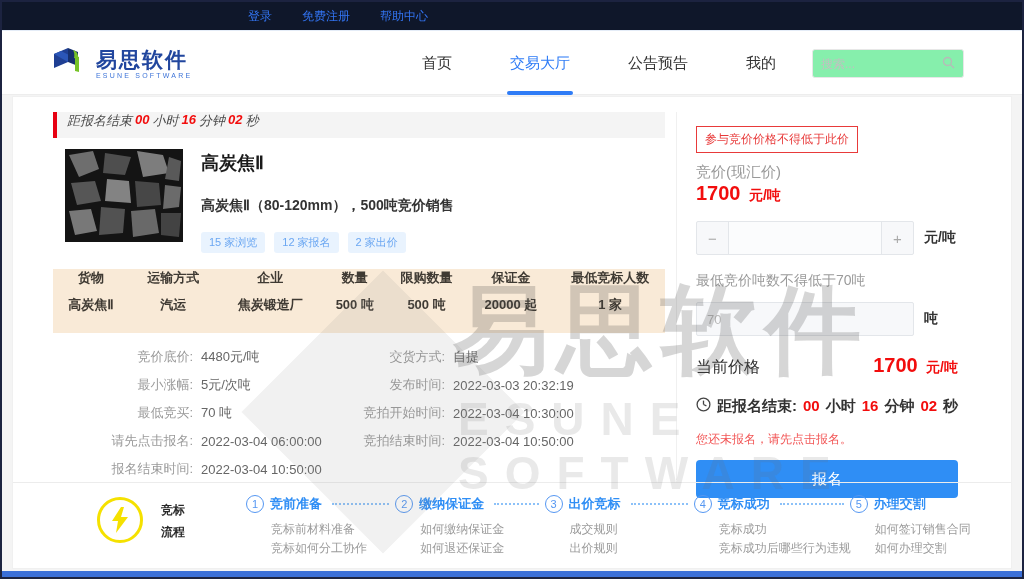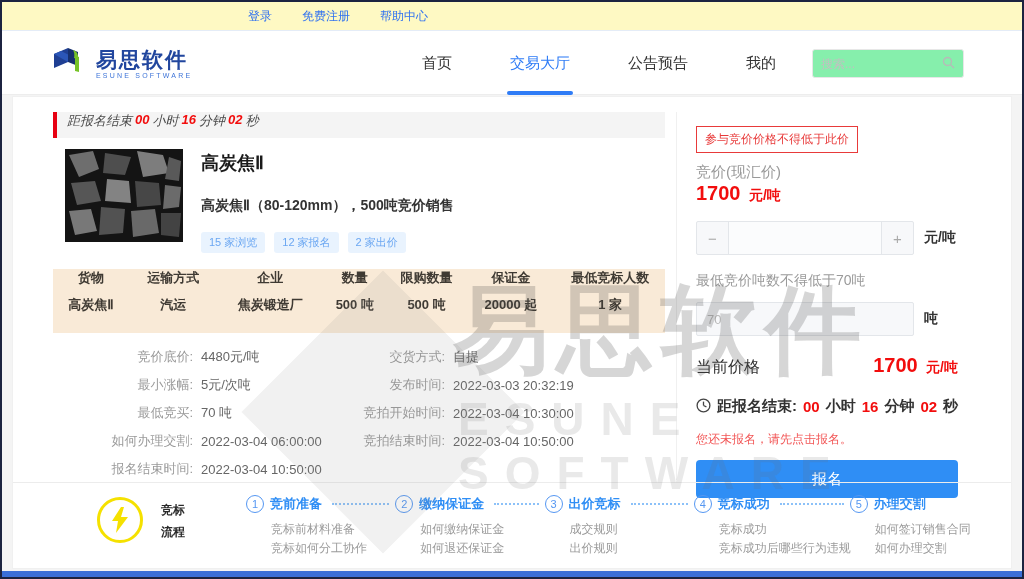--- a/index.html
+++ b/index.html
@@ -1,21 +1,21 @@
 <!DOCTYPE html>
 <html><head>
 <meta charset="utf-8">
 <style>
   * { margin:0; padding:0; box-sizing:border-box; }
   body { background:#e9e9e9; font-family:"Liberation Sans", sans-serif; }
   .page { width:1024px; height:579px; position:relative; overflow:hidden;
           background:#f4f4f4; border:2px solid #1c2340; }
 
   
-  .topbar { height:29px; background:#fef9c3; display:flex; align-items:center;
+  .topbar { height:29px; background:#0f172a; display:flex; align-items:center;
             padding-left:246px; gap:30px; border-bottom:1px solid #e4ecf7; }
   .topbar a { font-size:12px; color:#3273f0; text-decoration:none; cursor:pointer; }
 
   
   .header { height:64px; background:#fff; position:relative; border-bottom:1px solid #ededed; }
   .logo { position:absolute; left:46px; top:11px; display:flex; align-items:center; gap:8px; cursor:pointer; }
   .logo-text-cn { font-size:21px; font-weight:bold; color:#21469e; letter-spacing:2px; line-height:20px; }
   .logo-text-en { font-size:7px; color:#3e74d8; letter-spacing:2.2px; margin-top:2px; }
   .nav { position:absolute; left:420px; top:0; height:64px; display:flex; gap:58px; align-items:center; }
   .nav-item { font-size:15px; color:#333; cursor:pointer; position:relative; height:64px;
@@ -89,21 +89,21 @@
   .panel-note { font-size:14px; color:#9a9a9a; margin-top:17px; }
   .tons-row { display:flex; align-items:center; margin-top:12px; }
   .tons-input { width:218px; height:34px; border:1px solid #e3e6ea; background:#f7f8fa;
                 border-radius:2px; display:flex; }
   .tons-input input { flex:1; border:none; outline:none; background:transparent;
                       font-size:13px; padding:0 10px; min-width:0; color:#333; }
   .tons-input input::placeholder { color:#b9b9b9; }
   .cur-row { display:flex; justify-content:space-between; align-items:baseline;
              margin-top:18px; width:262px; }
   .cur-label { font-size:16px; color:#333; }
-  .deadline-row { display:flex; align-items:center; margin-top:19px; gap:6px;
+  .deadline-row { display:flex; margin-top:19px; gap:6px;
                   font-size:15px; font-weight:bold; color:#333; }
   .warning { font-size:12px; color:#f25555; margin-top:15px; }
   .apply-btn { margin-top:12px; width:262px; height:38px; background:#2f8ef5; color:#fff;
                font-size:15px; border:none; border-radius:4px; cursor:pointer; }
 
   
   .divider { position:absolute; left:0; right:0; top:385px; height:1px; background:#ececec; }
   .flow { position:absolute; left:0; top:396px; right:0; height:70px; }
   .bolt-wrap { position:absolute; left:84px; top:4px; width:46px; height:46px;
                border-radius:50%; border:3px solid #f5e100; display:flex;
@@ -253,21 +253,21 @@
         </div>
       <div class="drow">
           <span class="dlabel">最小涨幅:</span>
           <span class="dvalue">5元/次吨</span>
         </div>
       <div class="drow">
           <span class="dlabel">最低竞买:</span>
           <span class="dvalue">70 吨</span>
         </div>
       <div class="drow">
-          <span class="dlabel">如何办理交割:</span>
+          <span class="dlabel">请先点击报名:</span>
           <span class="dvalue">2022-03-04 06:00:00</span>
         </div>
       <div class="drow">
           <span class="dlabel">报名结束时间:</span>
           <span class="dvalue">2022-03-04 10:50:00</span>
         </div>
     </div>
 
     <div class="details details-mid">
       <div class="drow">

